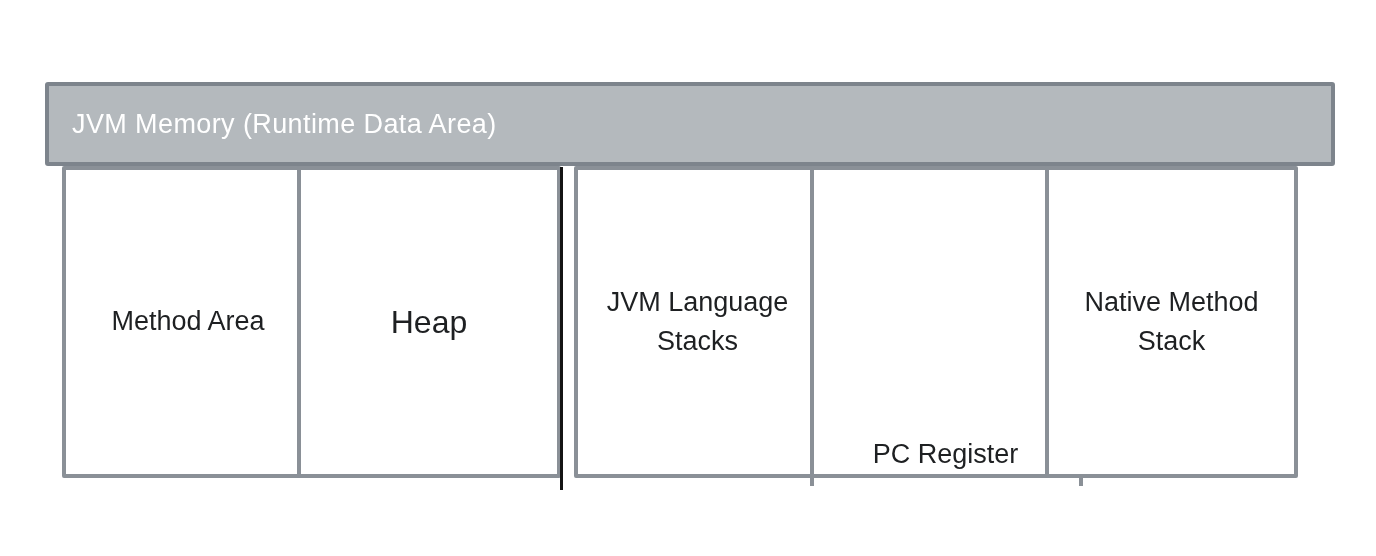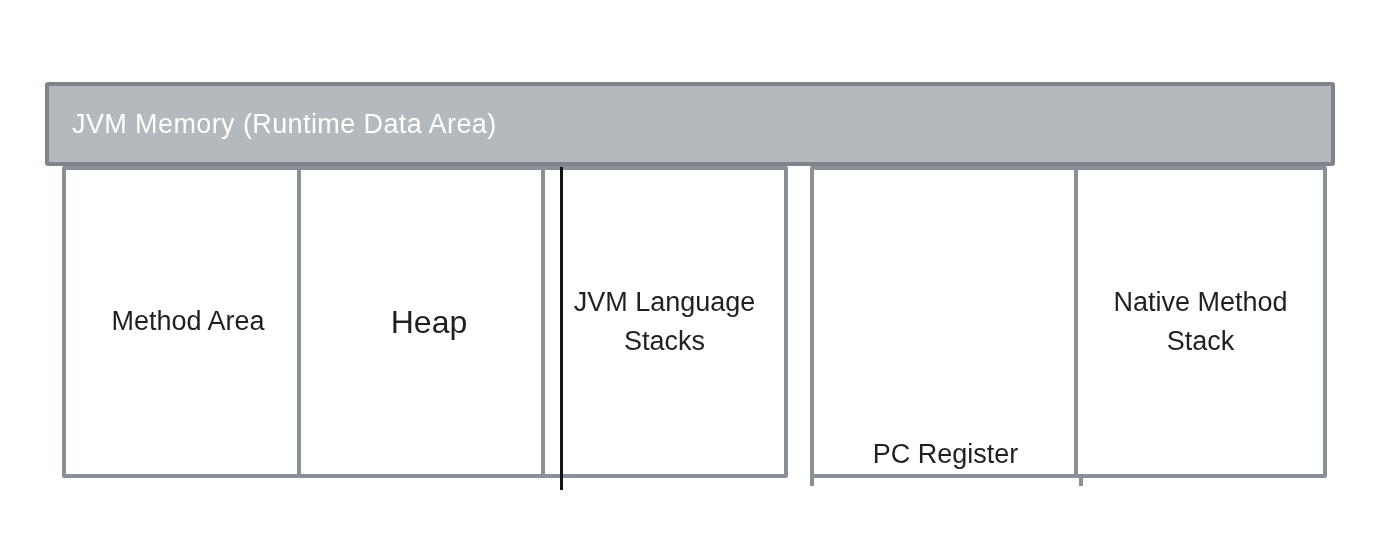--- a/index.html
+++ b/index.html
@@ -46,23 +46,23 @@
     align-items: center;
     justify-content: center;
     text-align: center;
     color: var(--label-text, #1e2022);
     font-size: 27px;
     line-height: 1.45;
     padding: 0 18px;
   }
   .box--method-area        { left: 62px;   width: 252px; }
   .box--heap               { left: 297px;  width: 264px; font-size: 32px; }
-  .box--jvm-stacks         { left: 541px;  width: 247px; justify-content: center; }
+  .box--jvm-stacks         { left: 574px;  width: 247px; justify-content: center; }
   .box--pc-register        { left: 810px;  width: 271px; align-items: flex-end; }
-  .box--native-method      { left: 1074px; width: 253px; }
+  .box--native-method      { left: 1045px; width: 253px; }
 
   
   .accent-line {
     position: absolute;
     left: 560px;
     top: 167px;
     width: 3px;
     height: 323px;
     background: var(--accent-stroke, #141414);
     z-index: 3;

